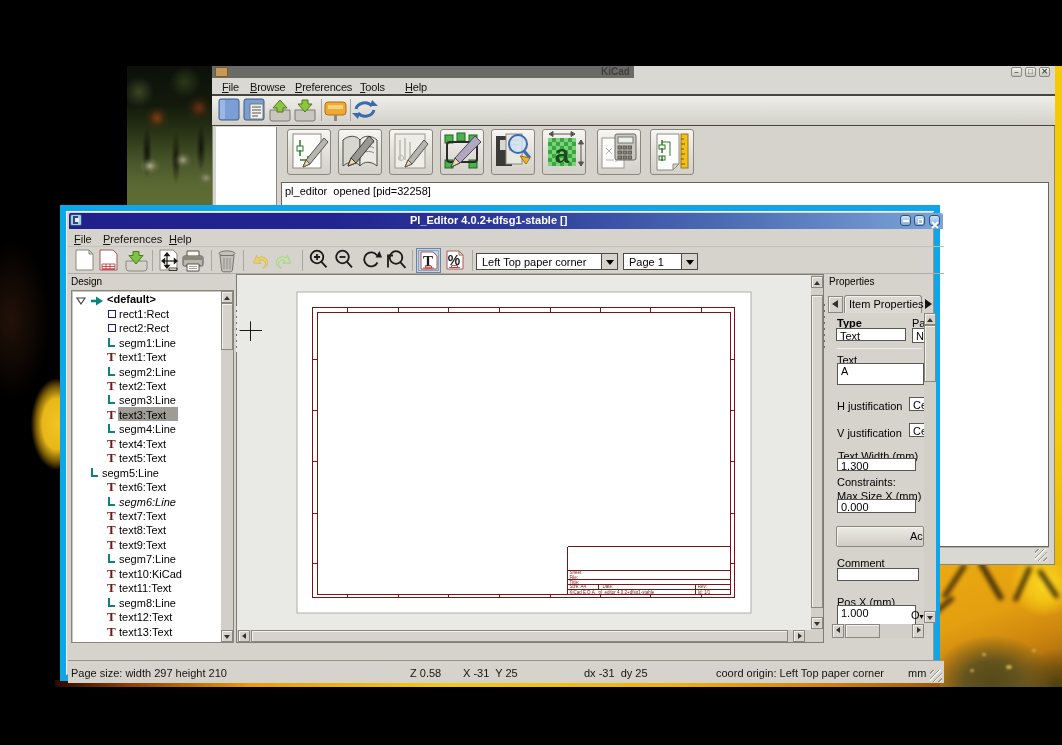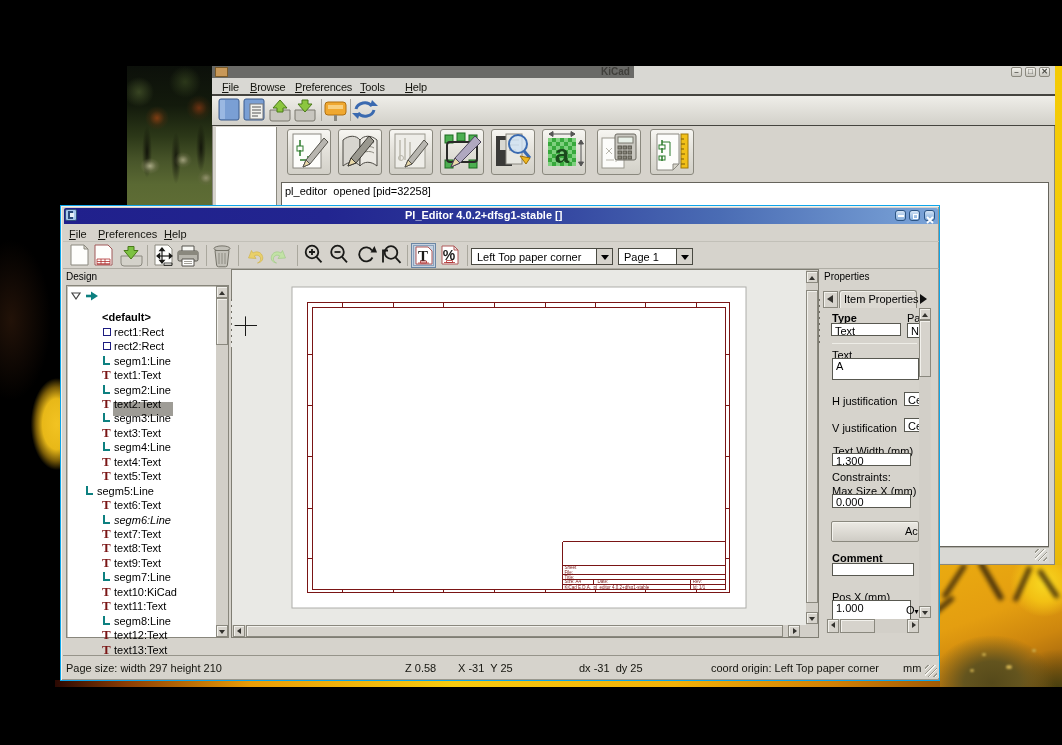--- a/index.html
+++ b/index.html
@@ -49,32 +49,32 @@
 .kwb{position:absolute;width:11px;height:10px;top:1px;border:1px solid #8a887e;border-radius:2px;
  background:linear-gradient(180deg,#f4f3ee,#c9c7c0);font-size:8px;line-height:8px;text-align:center;
  color:#4a4a44;font-weight:bold;}
 .kmenu{position:absolute;top:15px;font-size:11px;color:#15150f;letter-spacing:-0.2px;white-space:nowrap;}
 .pwb{position:absolute;top:4px;width:11px;height:11px;border:1px solid #2c5484;border-radius:3px;
  background:linear-gradient(180deg,#d4e4f6 0%,#a8c6e8 50%,#86aedd 100%);}
 .pmenu{position:absolute;top:22px;font-size:11px;color:#15150f;white-space:nowrap;}
 .slbl{position:absolute;top:456px;font-size:11px;color:#15150f;white-space:nowrap;}
 
 #pled{left:60px;top:205px;width:880px;height:476px;background:#d6d3cc;
-  border:1px solid #0ea5e9;box-shadow:inset 1px 1px 0 #f2f1ec, inset -1px -1px 0 #9a988e;}
+  border:6px solid #0ea5e9;box-shadow:inset 1px 1px 0 #f2f1ec, inset -1px -1px 0 #9a988e;}
 .combo{position:absolute;background:#fff;border:1px solid #4a4a42;font-size:11px;color:#000;}
 .combo .ar{position:absolute;right:0;top:0;bottom:0;width:16px;background:#d6d3cc;
   border-left:1px solid #4a4a42;}
 .combo .ar:after{content:"";position:absolute;left:4px;top:6px;border:4px solid transparent;
   border-top:5px solid #000;}
 .scroll{position:absolute;background:#d2cfc8;}
 .sbtn{position:absolute;background:#d6d3cc;border:1px solid #8a887e;
  box-shadow:inset 1px 1px 0 #f2f1ec;}
 .sbtn:after{content:"";position:absolute;border:3px solid transparent;}
 .thumb{position:absolute;background:#d6d3cc;border:1px solid #8a887e;box-shadow:inset 1px 1px 0 #f2f1ec;}
-.treerow{position:absolute;font-size:11px;color:#000;white-space:nowrap;height:14px;line-height:14px;margin-top:23px;}
+.treerow{position:absolute;font-size:11px;color:#000;white-space:nowrap;height:14px;line-height:14px;}
 .tt{margin-left:12px;}
 .tiR{position:absolute;left:1px;top:3px;width:8px;height:8px;border:1.5px solid #1c1c80;}
 .tiL{position:absolute;left:1px;top:2px;width:7px;height:9px;border-left:2px solid #0d8080;border-bottom:2px solid #0d8080;}
 .tiT{position:absolute;left:0px;top:0px;font-family:"Liberation Serif",serif;font-weight:bold;font-size:13px;color:#7a1515;}
 .sbtn.up:after{left:2px;top:4px;border-bottom:4px solid #33322e;border-top:none;}
 .sbtn.dn:after{left:2px;top:4px;border-top:4px solid #33322e;border-bottom:none;}
 .sbtn.lt:after{left:3px;top:2px;border-right:4px solid #33322e;border-left:none;}
 .sbtn.rt:after{left:4px;top:2px;border-left:4px solid #33322e;border-right:none;}
 .grip{position:absolute;width:12px;height:12px;
  background:repeating-linear-gradient(135deg,rgba(0,0,0,0) 0 2px,#9a988e 2px 3px,#f4f3ee 3px 4px);}
@@ -439,21 +439,21 @@
     <div class="lbl" style="left:771px;top:216px;">V justification</div>
     <div class="inp" style="left:843px;top:212px;width:16px;height:14px;">Cе</div>
     <div class="lbl" style="left:772px;top:239px;">Text Width (mm)</div>
     <div class="inp" style="left:771px;top:247px;width:79px;height:13px;">1.300</div>
     <div class="lbl" style="left:771px;top:265px;">Constraints:</div>
     <div class="lbl" style="left:771px;top:279px;">Max Size X (mm)</div>
     <div class="inp" style="left:771px;top:288px;width:79px;height:14px;">0.000</div>
     <div class="abs" style="left:770px;top:315px;width:88px;height:21px;background:linear-gradient(180deg,#eceae4,#cfccc5);border:1px solid #8a887e;border-radius:2px;box-shadow:inset 1px 1px 0 #f4f3ee;">
       <span style="position:absolute;left:73px;top:3px;font-size:11px;">Ac</span>
       </div>
-    <div class="lbl" style="left:771px;top:346px;font-weight:bold;">Comment</div>
+    <div class="lbl" style="left:771px;top:346px;">Comment</div>
     <div class="inp" style="left:771px;top:357px;width:82px;height:13px;"></div>
     <div class="lbl" style="left:771px;top:385px;">Pos X (mm)</div>
     <div class="inp" style="left:771px;top:394px;width:79px;height:29px;">1.000</div>
     <div class="lbl" style="left:845px;top:398px;">O<span style="font-size:8px;">▾</span></div>
     <div class="scroll" style="left:858px;top:102px;width:12px;height:310px;"></div>
     <div class="sbtn up" style="left:858px;top:102px;width:12px;height:12px;"></div>
     <div class="thumb" style="left:858px;top:114px;width:12px;height:57px;"></div>
     <div class="sbtn dn" style="left:858px;top:400px;width:12px;height:12px;"></div>
     <div class="scroll" style="left:765px;top:413px;width:93px;height:14px;"></div>
     <div class="sbtn lt" style="left:766px;top:413px;width:12px;height:14px;"></div>

